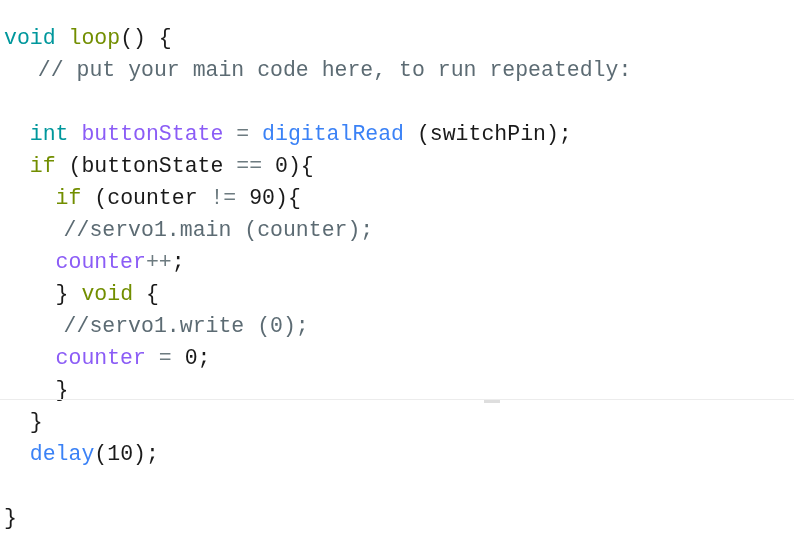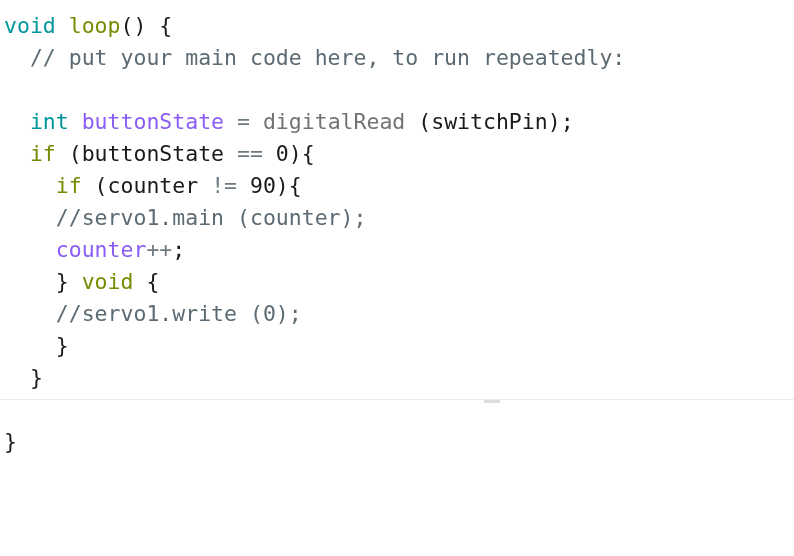--- a/index.html
+++ b/index.html
@@ -13,36 +13,37 @@
     overflow: hidden;
     font-family: "DejaVu Sans Mono", "Liberation Mono", monospace;
   }
 
   #editor {
     position: relative;
     width: 794px;
     height: 404px;
     background: #ffffff;
     box-sizing: border-box;
-    padding: 10px 0 0 4px;
+    padding: 22px 0 0 4px;
+    font-family: Liberation Mono, monospace;
   }
 
   .code-line {
     height: 32px;
     line-height: 32px;
     font-size: 21.5px;
     white-space: pre;
     color: #1a1a1a;
     letter-spacing: 0px;
   }
 
   .tok-type      { color: #00979C; }
   .tok-keyword   { color: #728E00; }
-  .tok-func      { color: #737373; }
-  .tok-comment   { color: #5C6B73; }
+  .tok-func      { color: #3b82f6; }
+  .tok-comment   { color: #5C6B73; margin-left: 8px; }
   .tok-op        { color: #6D7B80; }
   .tok-plain     { color: #8b5cf6; }
   .tok-punct     { color: #1a1a1a; }
   .tok-number    { color: #1a1a1a; }
 
   
   #bottom-divider {
     position: absolute;
     left: 0;
     bottom: 4px;
@@ -68,20 +69,22 @@
       <div class="code-line"><span class="tok-type">void</span><span class="tok-plain"> </span><span class="tok-keyword">loop</span><span class="tok-punct">() {</span></div>
       <div class="code-line"><span>  </span><span class="tok-comment">// put your main code here, to run repeatedly:</span></div>
       <div class="code-line">&nbsp;</div>
       <div class="code-line"><span>  </span><span class="tok-type">int</span><span class="tok-plain"> buttonState </span><span class="tok-op">=</span><span class="tok-plain"> </span><span class="tok-func">digitalRead</span><span class="tok-punct"> (switchPin);</span></div>
       <div class="code-line"><span>  </span><span class="tok-keyword">if</span><span class="tok-punct"> (buttonState </span><span class="tok-op">==</span><span class="tok-plain"> </span><span class="tok-number">0</span><span class="tok-punct">){</span></div>
       <div class="code-line"><span>    </span><span class="tok-keyword">if</span><span class="tok-punct"> (counter </span><span class="tok-op">!=</span><span class="tok-plain"> </span><span class="tok-number">90</span><span class="tok-punct">){</span></div>
       <div class="code-line"><span>    </span><span class="tok-comment">//servo1.main (counter);</span></div>
       <div class="code-line"><span>    </span><span class="tok-plain">counter</span><span class="tok-op">++</span><span class="tok-punct">;</span></div>
       <div class="code-line"><span>    </span><span class="tok-punct">} </span><span class="tok-keyword">void</span><span class="tok-punct"> {</span></div>
       <div class="code-line"><span>    </span><span class="tok-comment">//servo1.write (0);</span></div>
+      <div class="code-line"><span>    </span><span class="tok-plain">counter </span><span class="tok-op">=</span><span class="tok-plain"> </span><span class="tok-number">0</span><span class="tok-punct">;</span></div>
       <div class="code-line"><span>    </span><span class="tok-punct">}</span></div>
       <div class="code-line"><span>  </span><span class="tok-punct">}</span></div>
+      <div class="code-line"><span>  </span><span class="tok-func">delay</span><span class="tok-punct">(</span><span class="tok-number">10</span><span class="tok-punct">);</span></div>
       <div class="code-line">&nbsp;</div>
       <div class="code-line"><span class="tok-punct">}</span></div>
     </div>
   <div id="bottom-divider"></div>
   <div id="bottom-artifact"></div>
 </div>
 
 </body></html>

